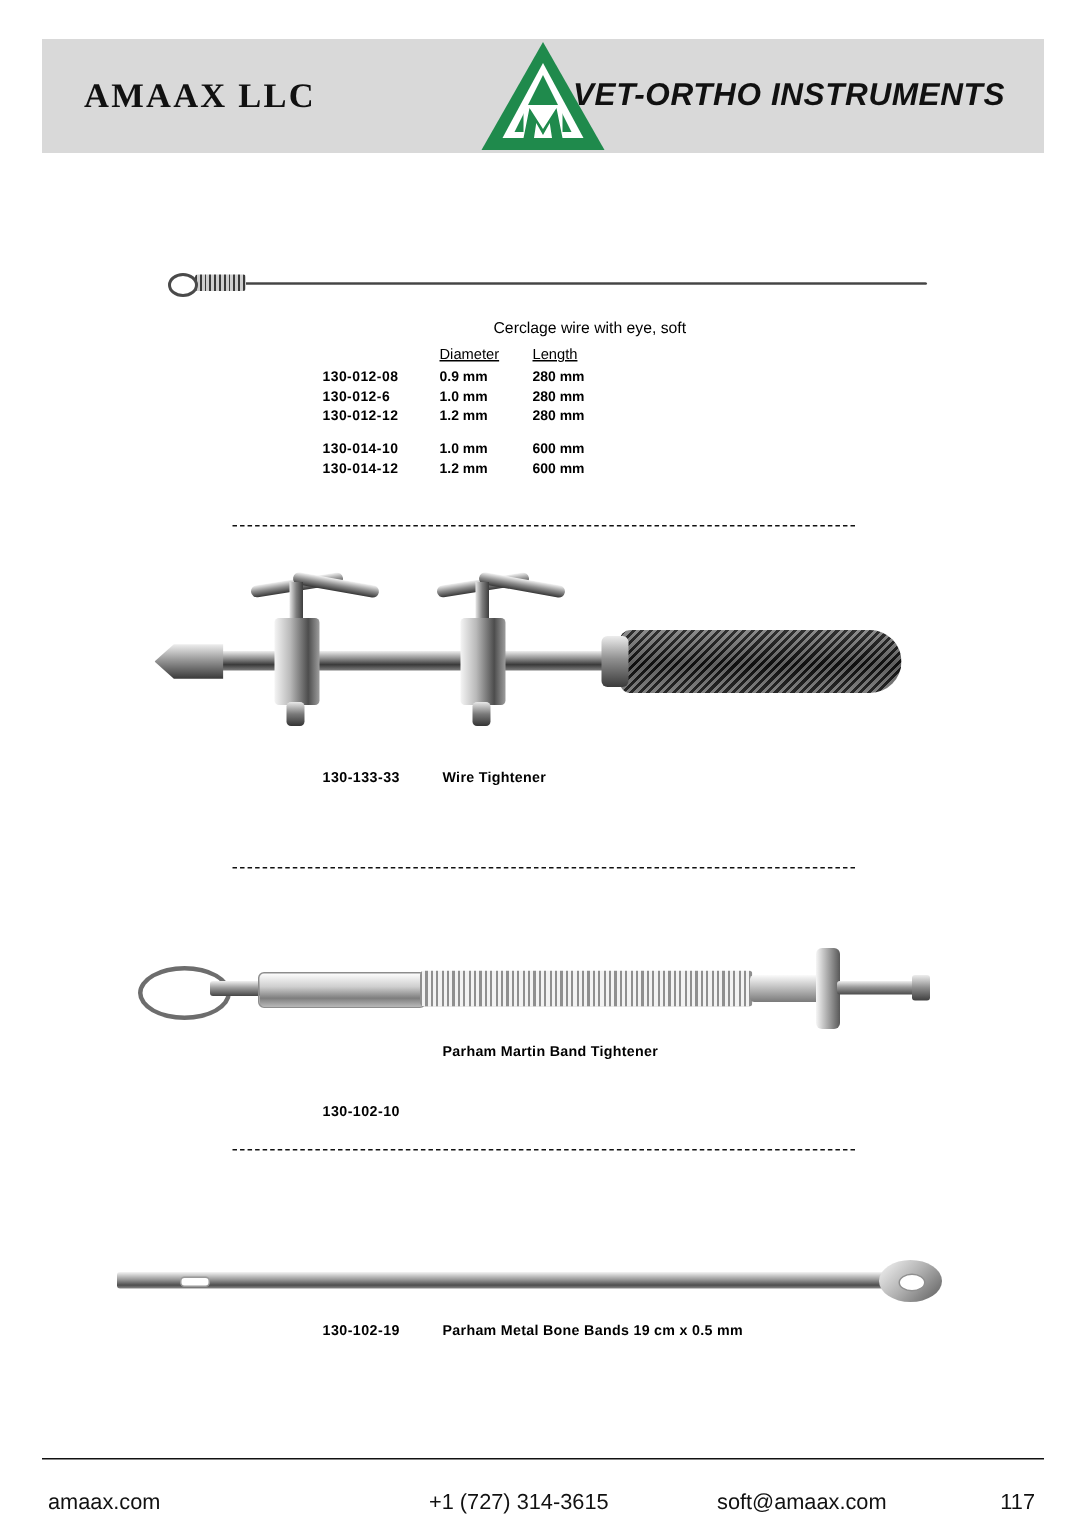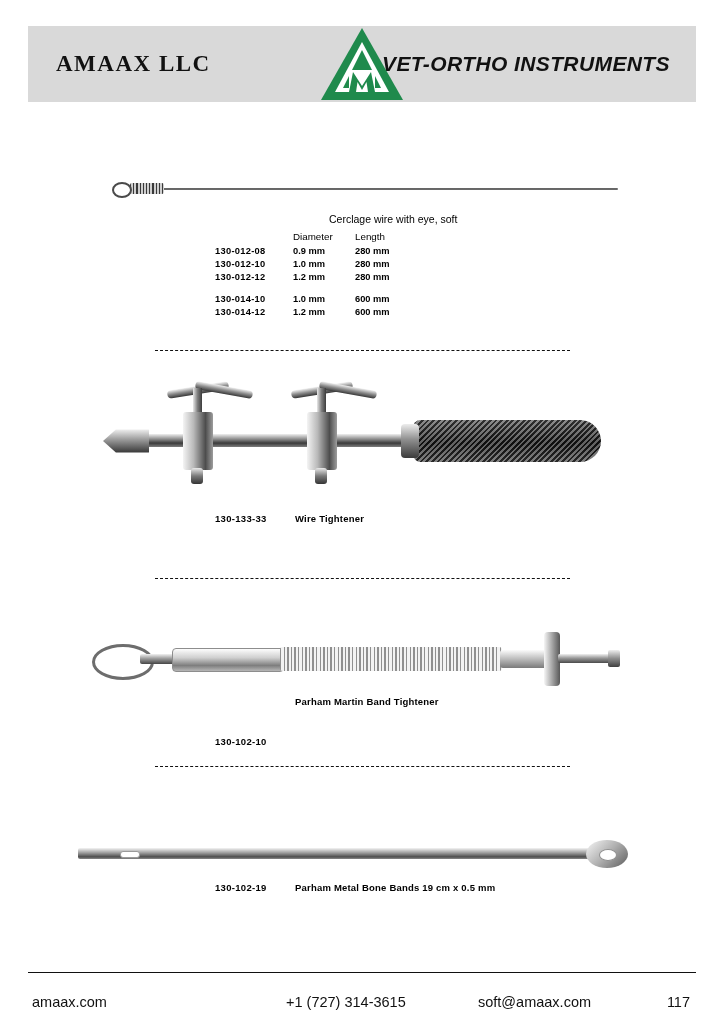--- a/index.html
+++ b/index.html
@@ -141,21 +141,21 @@
   }
   .spec-table td {
     padding: 0 0 3px 0;
     font-size: 9.3px;
     font-weight: bold;
     white-space: nowrap;
   }
   .col-code { width: 78px; }
   .col-dia  { width: 62px; }
   .col-len  { width: 60px; }
-  .hdr td { font-weight: normal; font-size: 9.8px; padding-bottom: 4px;}
+  .hdr td { font-weight: normal; font-size: 9.8px; padding-bottom: 4px; text-decoration: underline;}
   .gap td { height: 9px; padding: 0; }
 
   
   .tightener-art {
     position: absolute;
     left: 95px;
     top: 382px;
     width: 540px;
     height: 115px;
   }
@@ -431,21 +431,21 @@
         <td class="col-code"></td>
         <td class="col-dia">Diameter</td>
         <td class="col-len">Length</td>
       </tr>
       <tr>
         <td class="cap-code">130-012-08</td>
         <td>0.9 mm</td>
         <td>280 mm</td>
       </tr>
       <tr>
-        <td class="cap-code">130-012-10</td>
+        <td class="cap-code">130-012-6</td>
         <td>1.0 mm</td>
         <td>280 mm</td>
       </tr>
       <tr>
         <td class="cap-code">130-012-12</td>
         <td>1.2 mm</td>
         <td>280 mm</td>
       </tr>
       <tr class="gap">
             <td></td>

